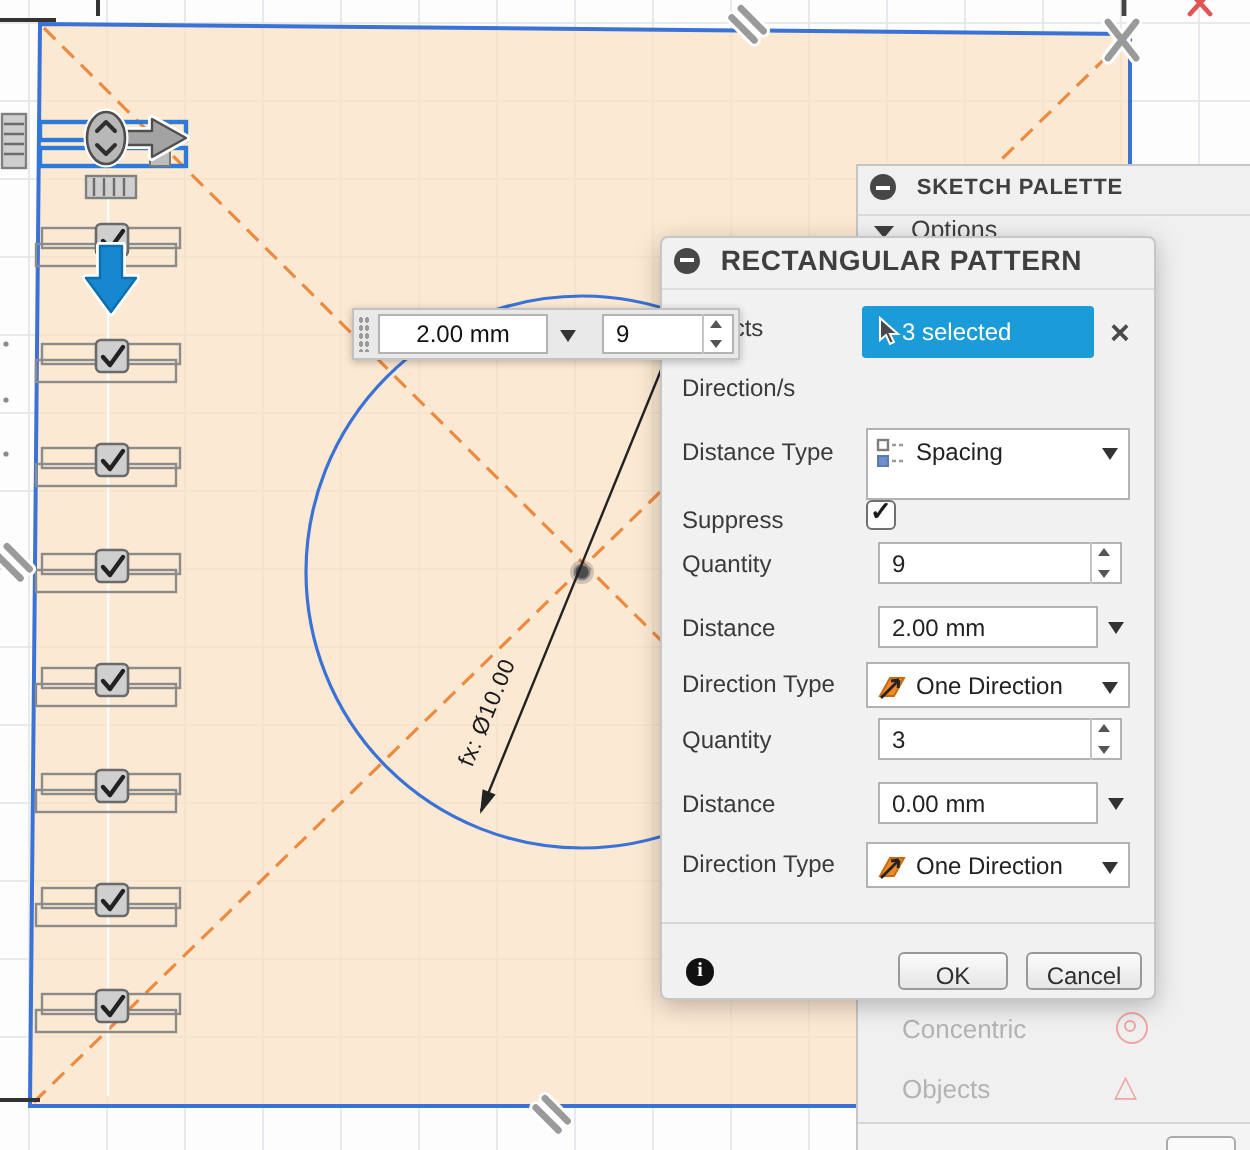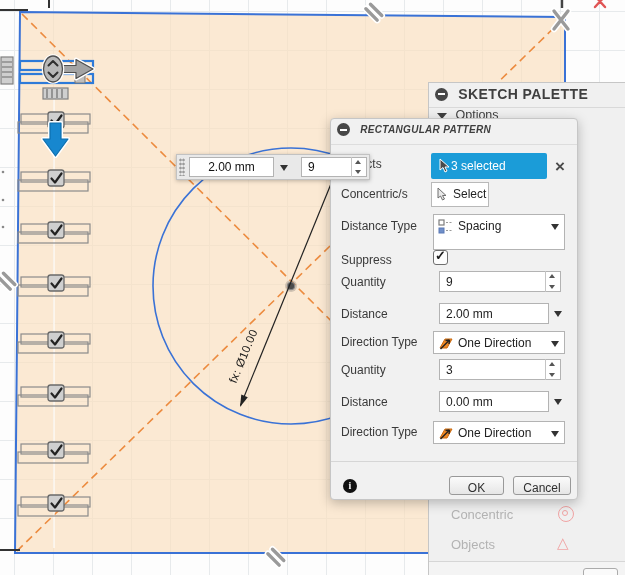--- a/index.html
+++ b/index.html
@@ -25,35 +25,35 @@
   .par-line{stroke:#9a9a9a;stroke-width:3.4;stroke-linecap:round;fill:none;}
 
   
   .panel{position:absolute;background:#f0f0f0;border:1px solid #c6c6c6;box-sizing:border-box;}
   .grip-ico{display:inline-block;width:13px;height:13px;border-radius:50%;background:#474747;position:relative;vertical-align:middle;}
   .grip-ico::after{content:"";position:absolute;left:3px;right:3px;top:5.5px;height:2px;background:#fff;}
 
   
   #palette{left:428px;top:82px;width:197px;height:493px;z-index:2;border-right:none;}
   #palette .hdr{height:21px;padding:3px 6px 0 6px;border-bottom:1px solid #d9d9d9;}
-  #palette .hdr .t{font-size:14px;font-weight:bold;color:#3f3f3f;letter-spacing:.4px;margin-left:7px;vertical-align:middle;}
+  #palette .hdr .t{font-size:11px;font-weight:bold;color:#3f3f3f;letter-spacing:.4px;margin-left:7px;vertical-align:middle;}
   .opt-row{position:absolute;left:8px;top:25px;color:#3f3f3f;font-size:12.5px;}
   .tri-down{display:inline-block;width:0;height:0;border-left:5px solid transparent;border-right:5px solid transparent;border-top:6px solid #3f3f3f;margin-right:5px;}
   .pal-item{position:absolute;left:0;width:100%;height:24px;color:#b3b3b3;font-size:13px;}
   .pal-item .lbl{position:absolute;left:22px;top:4px;}
   .conc-ico{position:absolute;left:129px;top:3px;width:14px;height:14px;border:1.6px solid #f0a4a4;border-radius:50%;}
   .conc-ico::after{content:"";position:absolute;left:3px;top:3px;width:4px;height:4px;border:1.6px solid #f0a4a4;border-radius:50%;}
   .mid-ico{position:absolute;left:128px;top:1px;color:#f0a4a4;font-size:15px;}
   .pal-bottom{position:absolute;left:0;top:478px;width:100%;height:15px;background:#f4f4f4;border-top:1px solid #d6d6d6;}
   .pal-part-btn{position:absolute;right:7px;top:6px;width:33px;height:14px;background:#fafafa;border:1px solid #ababab;border-radius:3px;}
 
   
   #dialog{left:330px;top:118px;width:248px;height:382px;z-index:3;border-radius:4px;box-shadow:0 3px 12px rgba(0,0,0,.25);background:#f1f1f1;}
   #dialog .hdr{height:22px;padding:3px 6px 0 6px;border-bottom:1px solid #dddddd;}
-  #dialog .hdr .t{font-size:10px;font-weight:bold;color:#3f3f3f;letter-spacing:.3px;margin-left:7px;vertical-align:middle;font-style:italic;}
+  #dialog .hdr .t{font-size:14px;font-weight:bold;color:#3f3f3f;letter-spacing:.3px;margin-left:7px;vertical-align:middle;}
   .drow{position:absolute;left:0;width:100%;height:24px;}
   .dlabel{position:absolute;left:10px;top:4px;color:#3a3a3a;}
   .fld{position:absolute;background:#fff;border:1px solid #b3b3b3;box-sizing:border-box;padding:3px 0 0 6px;color:#222;}
   .spin{position:absolute;right:0;top:-1px;bottom:-1px;width:14px;border-left:1px solid #c4c4c4;}
   .spin .up{position:absolute;left:3px;top:3px;width:0;height:0;border-left:3.5px solid transparent;border-right:3.5px solid transparent;border-bottom:4.5px solid #555;}
   .spin .dn{position:absolute;left:3px;bottom:3px;width:0;height:0;border-left:3.5px solid transparent;border-right:3.5px solid transparent;border-top:4.5px solid #555;}
   .caret{display:inline-block;width:0;height:0;border-left:4.5px solid transparent;border-right:4.5px solid transparent;border-top:6px solid #333;}
   .dd{position:absolute;background:#fff;border:1px solid #b3b3b3;box-sizing:border-box;}
   .dd .txt{position:absolute;left:24px;top:4px;color:#222;}
   .dd .caret{position:absolute;right:5px;top:9px;}
@@ -251,27 +251,21 @@
     <span class="blue-btn" style="left:100px;top:0;width:116px;height:26px;">
       <svg class="cursor-ico" width="14" height="16" style="margin:5px 0 0 7px;">
         <path d="M2 1 L2 12 L5 9.5 L7 14 L9 13 L7 9 L11 9 Z" fill="#4a4a4a" stroke="#fff" stroke-width="1"></path>
       </svg>
       <span style="position:absolute;left:20px;top:6px;">3 selected</span>
     </span>
     <span class="x-ico" style="left:224px;top:5px;">×</span>
   </div>
 
   <div class="drow" style="top:64px;">
-    <span class="dlabel">Concentric/s</span>
-    <span class="sel-btn" style="left:100px;top:-1px;width:58px;height:25px;">
-      <svg class="cursor-ico" width="13" height="15" style="margin:4px 0 0 4px;">
-        <path d="M2 1 L2 11 L4.5 9 L6.5 13 L8.5 12 L6.5 8.5 L10 8.5 Z" fill="#e8e8e8" stroke="#6f6f6f" stroke-width="1"></path>
-      </svg>
-      <span style="position:absolute;left:21px;top:4px;">Select</span>
-    </span>
+    <span class="dlabel">Direction/s</span>
   </div>
 
   <div class="drow" style="top:96px;">
     <span class="dlabel">Distance Type</span>
     <span class="dd" style="left:102px;top:-1px;width:132px;height:36px;">
       <svg width="15" height="15" style="position:absolute;left:4px;top:4px;">
         <rect x="1" y="1" width="5" height="5" fill="none" stroke="#7d7d7d" stroke-width="1.2"></rect>
         <rect x="1" y="9" width="5" height="5" fill="#6f8fc9" stroke="#5a79b5" stroke-width="1"></rect>
         <path d="M8 3.5 h6 M8 11.5 h6" stroke="#9a9a9a" stroke-width="1.2" stroke-dasharray="2 1.5"></path>
       </svg>

